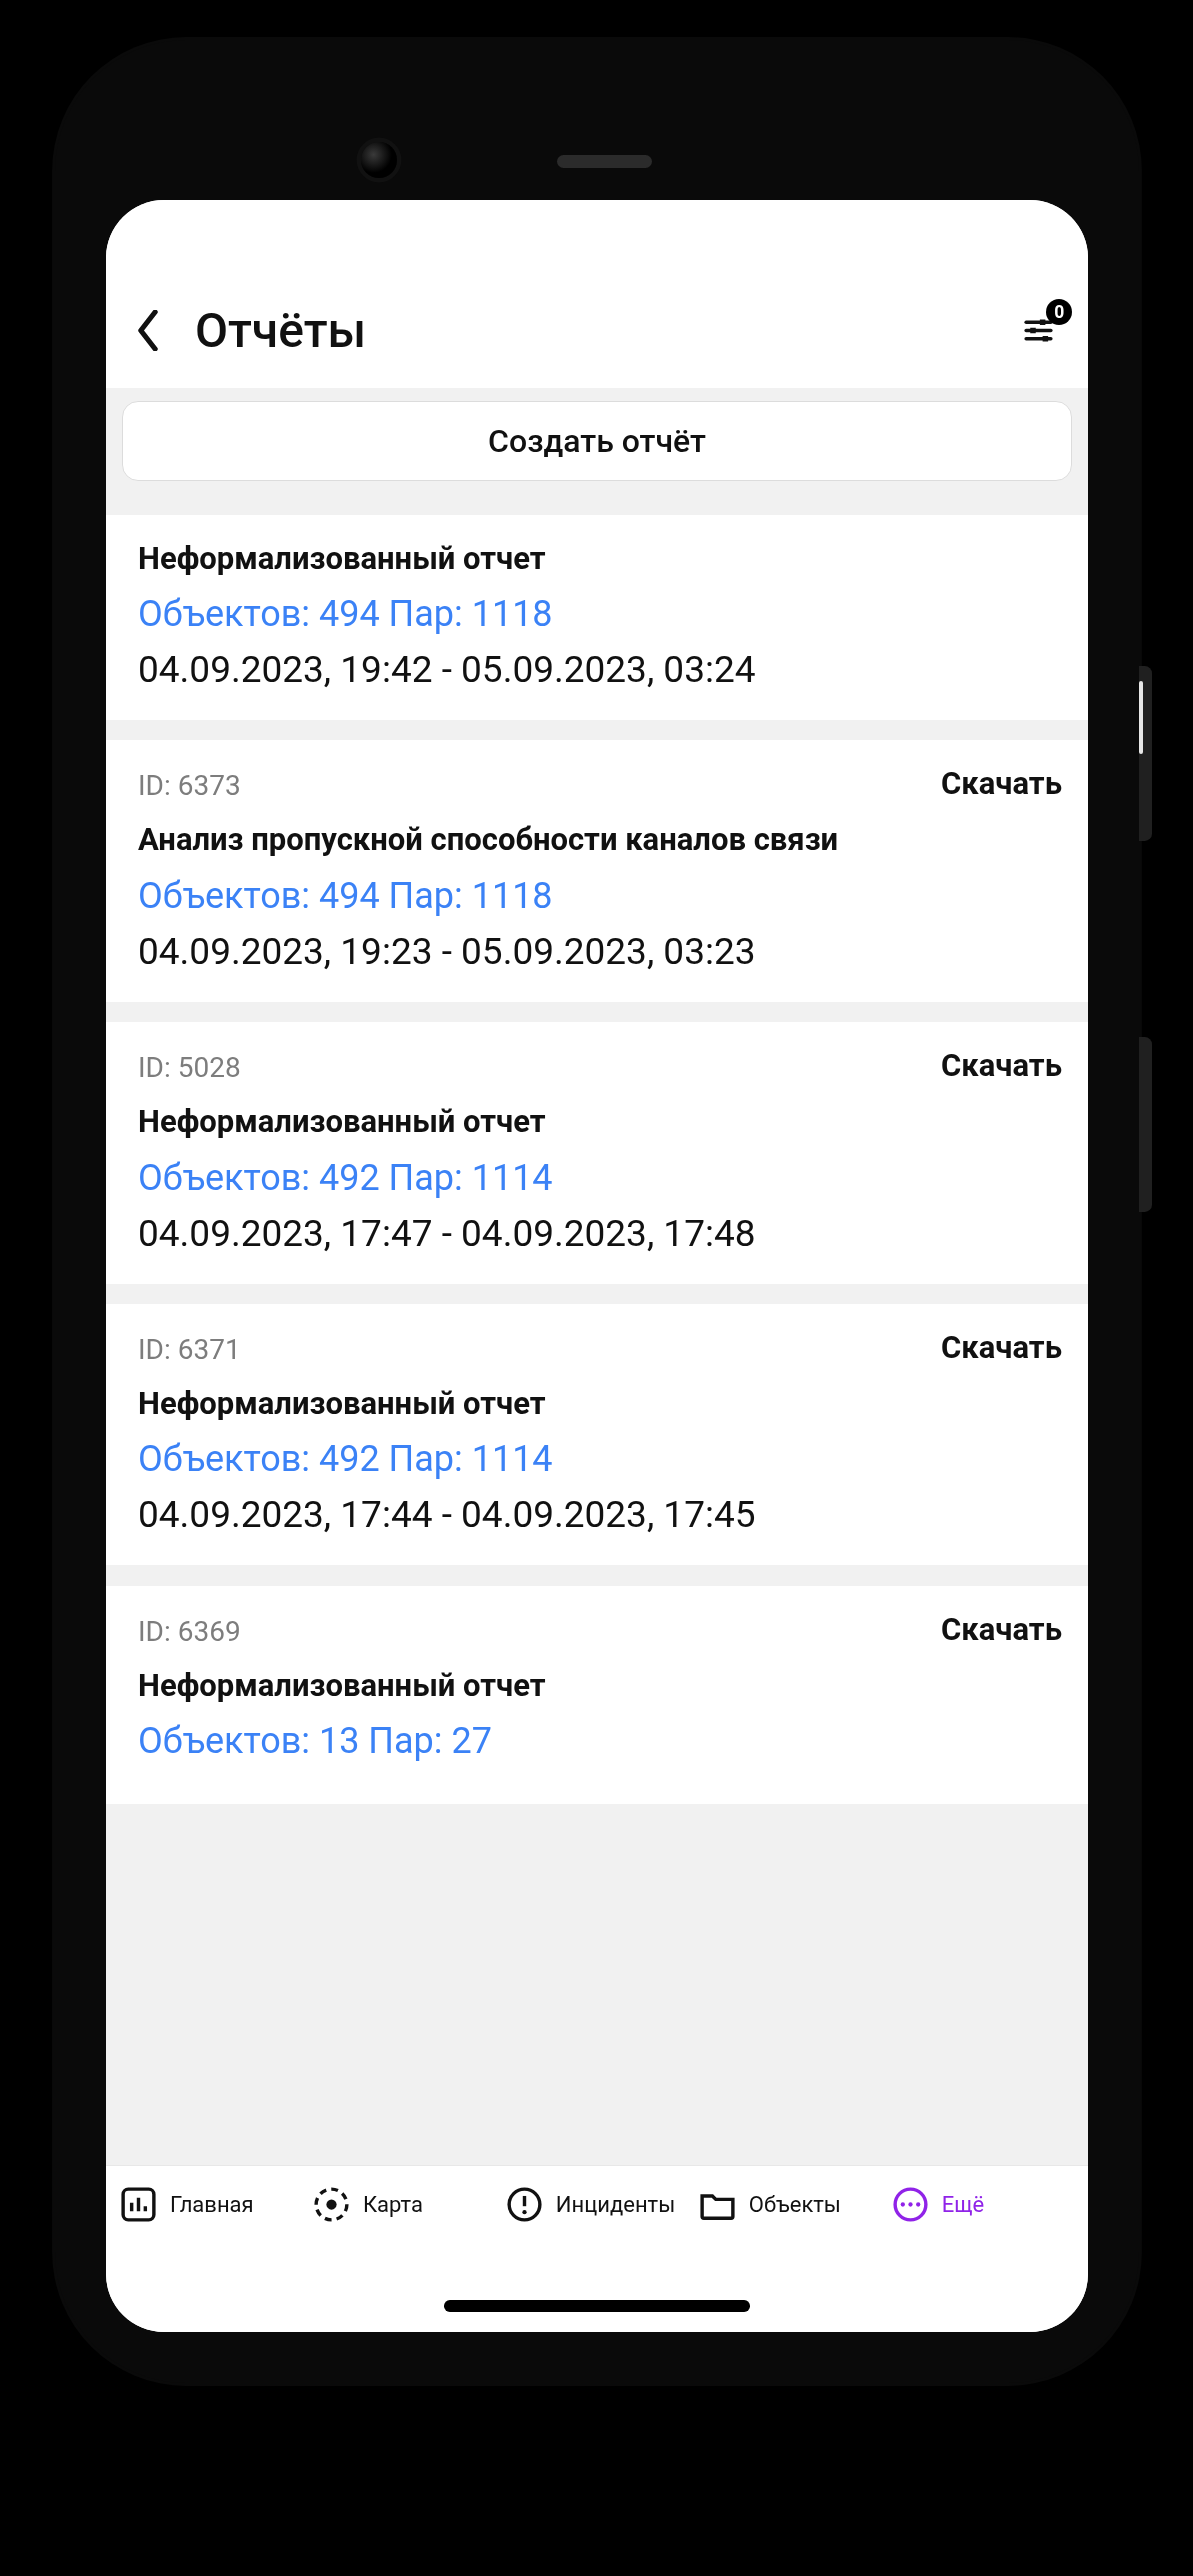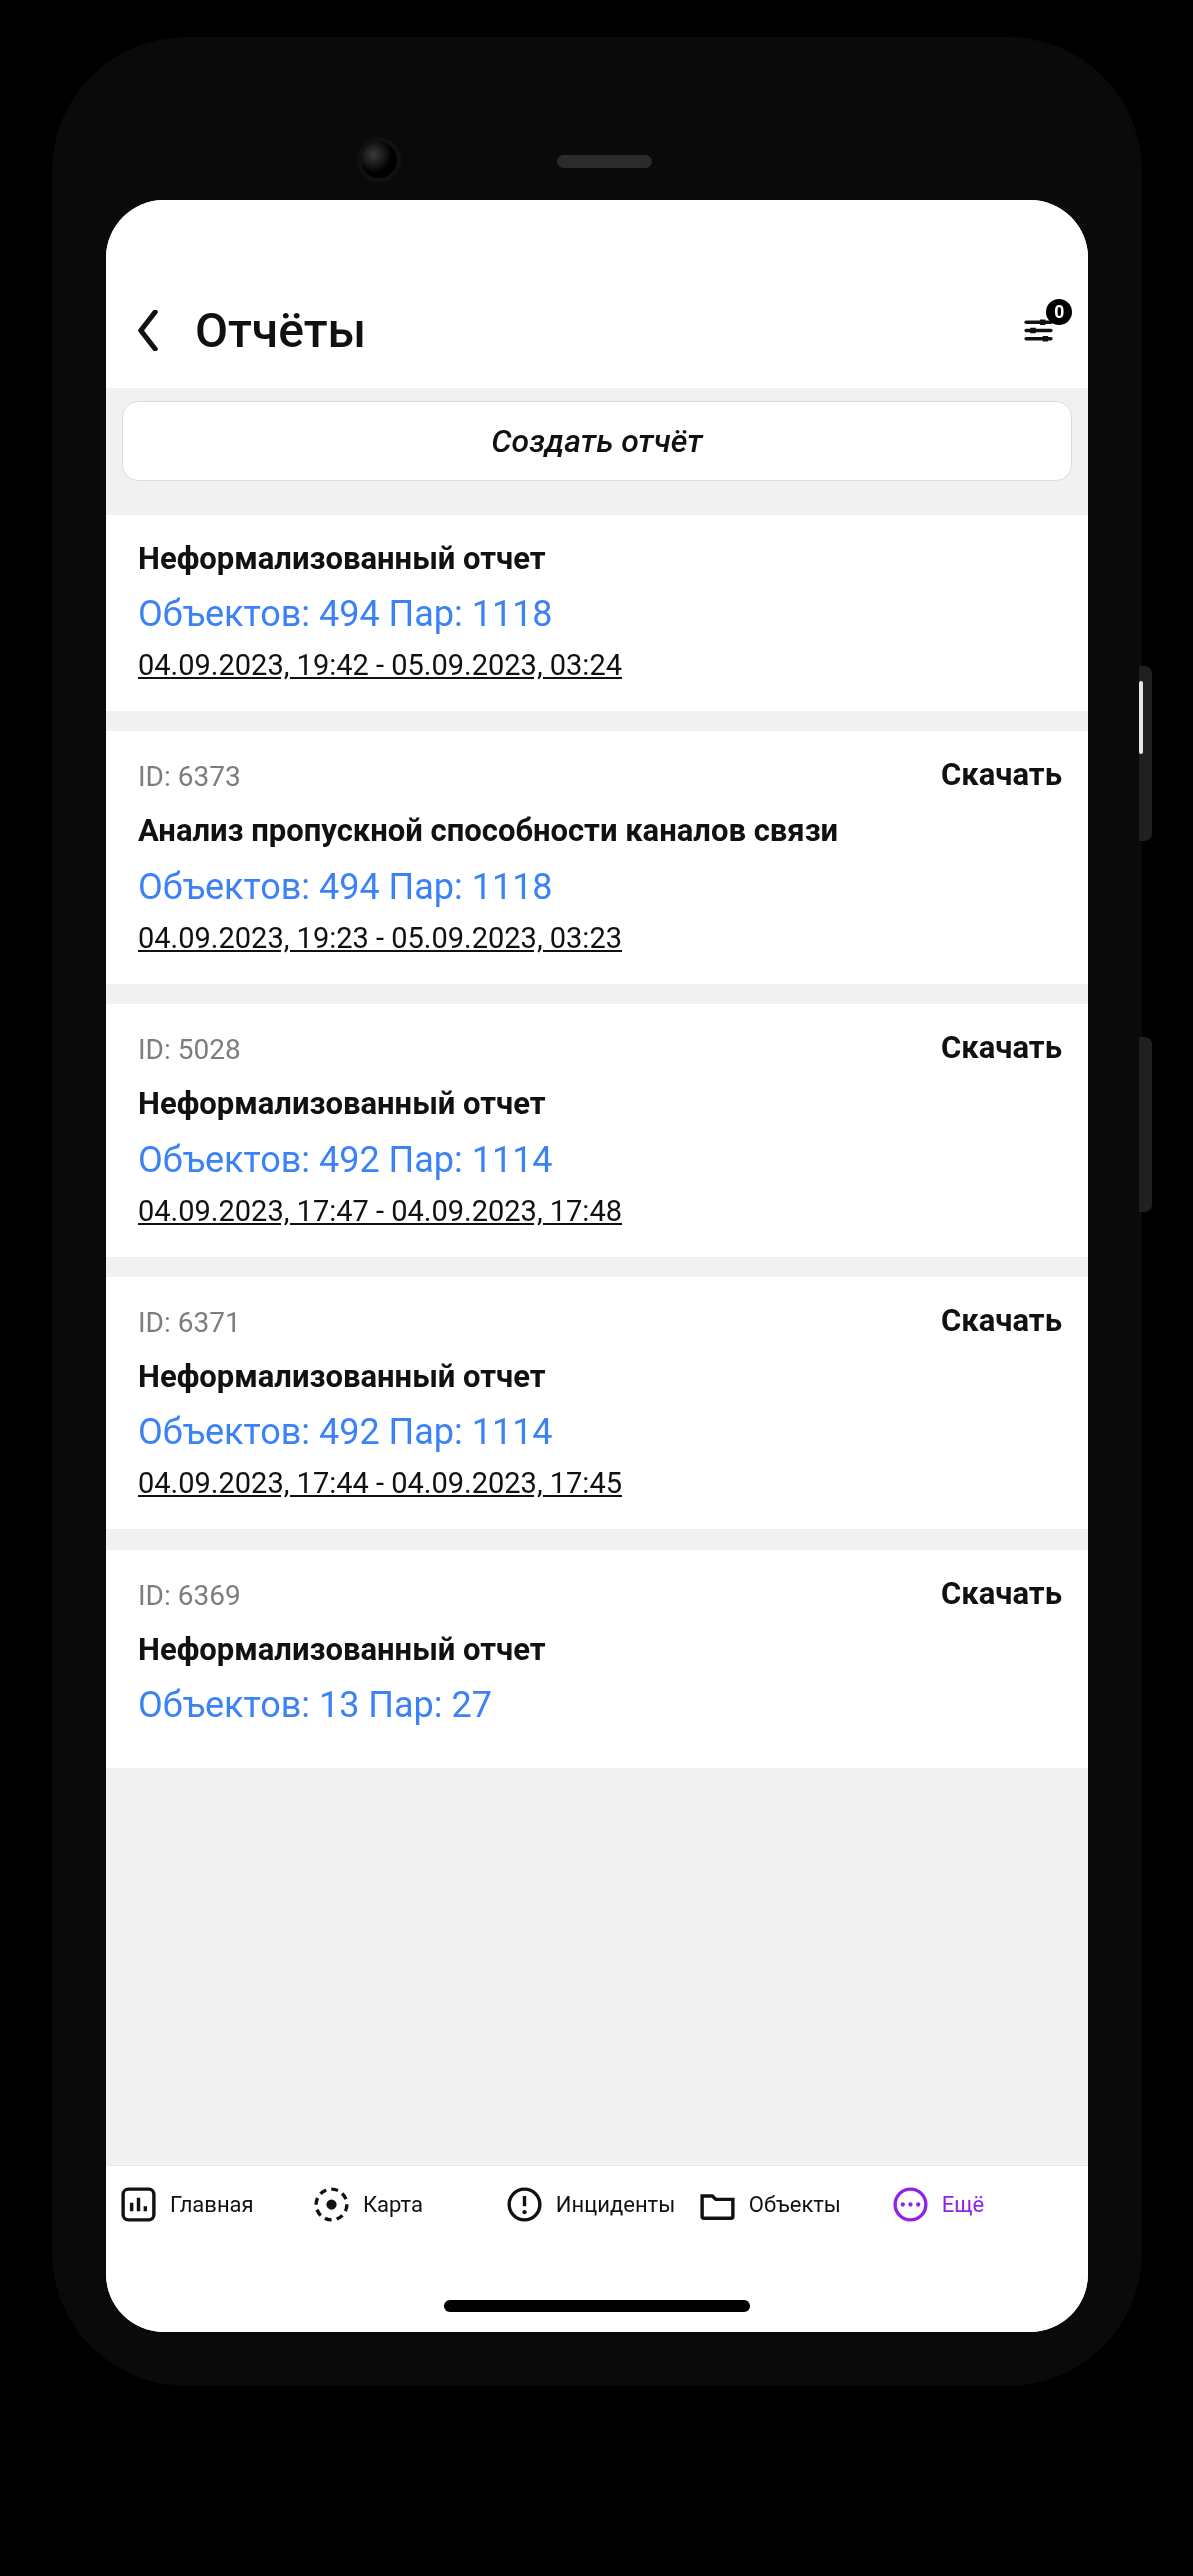--- a/index.html
+++ b/index.html
@@ -134,21 +134,20 @@
     border-radius: 13px;
     font-size: 17.5px; font-weight: 700;
     display: flex; align-items: center; justify-content: center;
     padding: 0 5.8px;
   }
 
   
   .create-bar {
     background: #f1f1f1;
     padding: 13px 16px;
-    font-style: italic;
   }
   .create-btn {
     width: 100%;
     background: #ffffff;
     border: 1.5px solid #dcdcdc;
     border-radius: 16px;
     height: 80px;
     display: flex;
     align-items: center;
     justify-content: center;
@@ -193,23 +192,22 @@
     color: #111;
     margin-bottom: 14.6px;
     line-height: 1.25;
   }
   .card-sub {
     font-size: 36px;
     color: #3b82f6;
     margin-bottom: 13px;
   }
   .card-dates {
-    font-size: 29px;
-    color: #111;
-    text-decoration: underline;
+    font-size: 37px;
+    color: #111;
   }
 
   
   .navbar {
     background: #ffffff;
     border-top: 1.5px solid #e8e8e8;
     height: 167px;
     display: flex;
     align-items: flex-start;
     padding: 14.6px 8.7px 0 8.7px;

